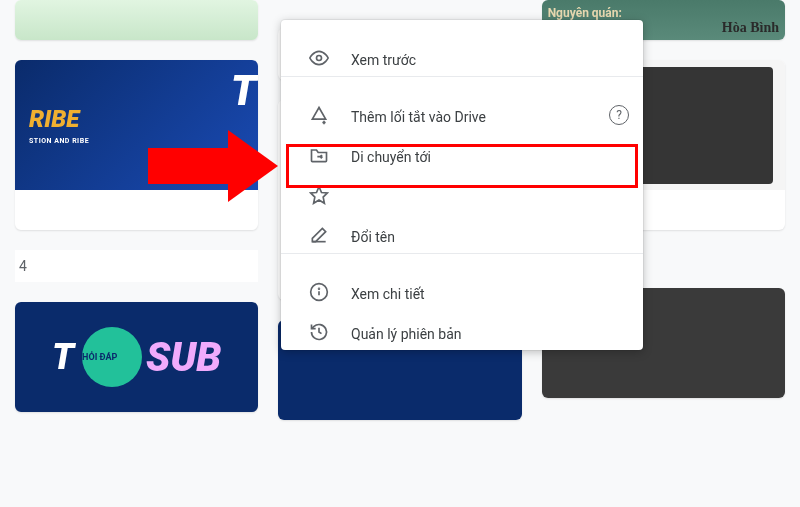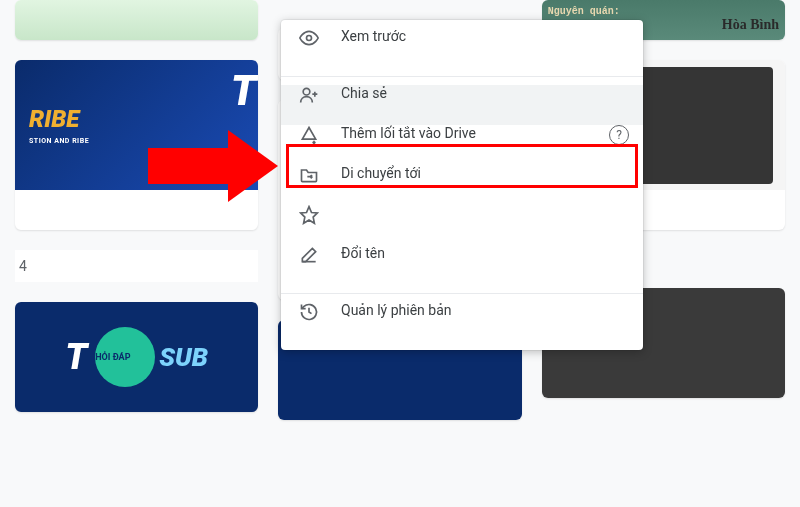--- a/index.html
+++ b/index.html
@@ -65,23 +65,23 @@
     top: 20px;
     width: 362px;
     background: #fff;
     border-radius: 4px;
     box-shadow: 0 2px 10px rgba(0,0,0,0.25), 0 0 0 1px rgba(0,0,0,0.05);
     padding: 8px 0;
     z-index: 100;
   }
   .menu-item {
     display: flex;
-    align-items: flex-start;
+    align-items: flex-end;
     height: 40px;
-    padding: 0 18px;
+    padding: 0 28px;
     font-size: 14px;
     color: #3c4043;
     cursor: pointer;
     position: relative;
   }
   .menu-item:hover, .menu-item.hovered { background: #f1f3f4; }
   .menu-icon {
     width: 20px;
     height: 20px;
     margin-right: 22px;
@@ -158,21 +158,21 @@
       </div>
       <div style="height:40px;"></div>
     </div>
     <div class="label-4">4</div>
     <div class="thumb" style="height:110px;">
       <div class="thumb-img sub" style="height:110px; align-items:center;">
         <span class="white-t" style="position:static; font-size:36px;">T</span>
         <div class="sub-circle">
             <span>HỎI ĐÁP</span>
           </div>
-        <div style="color:#7dd3fc; font-weight:900; font-style:italic; font-size:26px; margin-left:4px;">SUB</div>
+        <div style="color:#f0abfc; font-weight:900; font-style:italic; font-size:40px; margin-left:4px;">SUB</div>
       </div>
     </div>
   </div>
 
   <div class="col">
     <div style="height:8px;"></div>
     <div class="doc-row">
       <span class="icon-docs"></span>
       <span style="color:#3c4043; font-size:14px;">Thông t</span>
     </div>
@@ -186,21 +186,21 @@
       </div>
     </div>
     <div class="thumb" style="height:100px;">
        <div class="thumb-img sub" style="height:100px;"></div>
     </div>
   </div>
 
   <div class="col">
     <div class="thumb" style="height:40px;">
       <div class="thumb-img id" style="height:40px;">
-        <span style="font-size:10px;font-family:Liberation Mono, monospace;">Nguyên quán:</span>
+        <span style="font-size:12px;">Nguyên quán:</span>
         <span style="align-self:flex-end; font-family:cursive; font-size:14px; color:#2a2a2a;">Hòa Bình</span>
       </div>
     </div>
     <div class="thumb" style="height:170px;">
       <div class="thumb-img list" style="height:130px; background:#f5f5f5;">
         <div style="width:90%; height:90%; background:#353535; border-radius:4px;"></div>
       </div>
       <div style="height:40px;"></div>
     </div>
     <div style="height:18px;"></div>
@@ -216,30 +216,20 @@
       <svg width="20" height="20" viewBox="0 0 24 24" fill="none" stroke="#5f6368" stroke-width="2">
           <path d="M1 12s4-8 11-8 11 8 11 8-4 8-11 8S1 12 1 12z"></path>
           <circle cx="12" cy="12" r="3"></circle>
         </svg>
     </span>
     <span>Xem trước</span>
   </div>
 
   <div class="divider"></div>
 
-  <div class="menu-item hovered">
-    <span class="menu-icon">
-      <svg width="20" height="20" viewBox="0 0 24 24" fill="none" stroke="#5f6368" stroke-width="2">
-          <circle cx="9" cy="8" r="4"></circle>
-          <path d="M2 21c0-4 3-7 7-7s7 3 7 7"></path>
-          <path d="M19 8v6M16 11h6"></path>
-        </svg>
-    </span>
-    <span>Chia sẻ</span>
-  </div>
   <div class="menu-item">
     <span class="menu-icon">
       <svg width="20" height="20" viewBox="0 0 24 24" fill="none" stroke="#5f6368" stroke-width="2">
           <path d="M12 3 L20 17 H4 Z"></path>
           <path d="M18 19 v4 M16 21 h4" stroke-width="2"></path>
         </svg>
     </span>
     <span>Thêm lối tắt vào Drive</span>
     <span class="menu-help">?</span>
   </div>
@@ -264,20 +254,30 @@
       <svg width="20" height="20" viewBox="0 0 24 24" fill="none" stroke="#5f6368" stroke-width="2">
           <path d="M4 20h16"></path>
           <path d="M16 4l4 4L8 20H4v-4L16 4z"></path>
         </svg>
     </span>
     <span>Đổi tên</span>
   </div>
 
   <div class="divider"></div>
 
+  <div class="menu-item">
+    <span class="menu-icon">
+      <svg width="20" height="20" viewBox="0 0 24 24" fill="none" stroke="#5f6368" stroke-width="2">
+          <circle cx="12" cy="12" r="10"></circle>
+          <line x1="12" y1="16" x2="12" y2="11"></line>
+          <circle cx="12" cy="8" r="0.5" fill="#5f6368"></circle>
+        </svg>
+    </span>
+    <span>Xem chi tiết</span>
+  </div>
   <div class="menu-item">
     <span class="menu-icon">
       <svg width="20" height="20" viewBox="0 0 24 24" fill="none" stroke="#5f6368" stroke-width="2">
           <path d="M3 12a9 9 0 1 0 3-6.7L3 8"></path>
           <path d="M3 3v5h5"></path>
           <path d="M12 7v5l3 2"></path>
         </svg>
     </span>
     <span>Quản lý phiên bản</span>
   </div>

